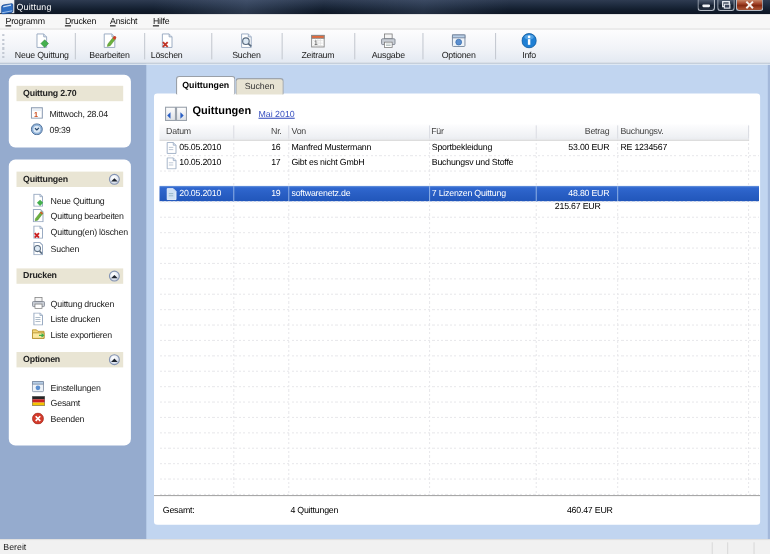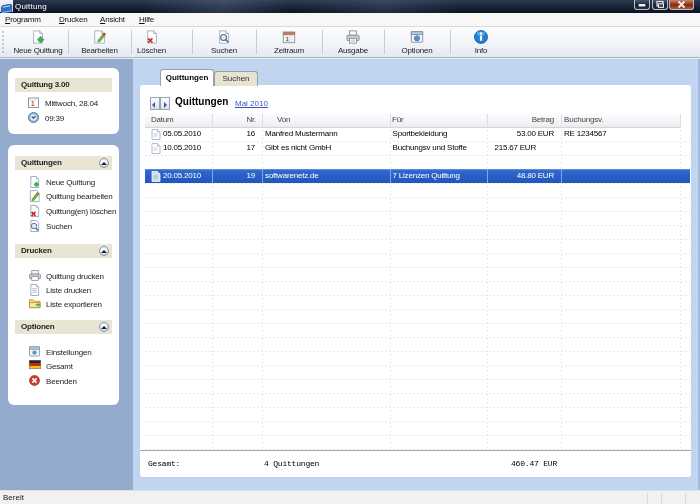--- a/index.html
+++ b/index.html
@@ -56,21 +56,21 @@
     background:linear-gradient(180deg,#fdfdfe,#eff1f4 80%,#e9ebef);
     border-bottom:1px solid #d5d5d5;font-size:8px;color:#444;}
   .th{position:absolute;top:0;line-height:13px;letter-spacing:-0.2px;}
   .row{position:absolute;left:145px;width:545px;height:14px;font-size:8px;color:#000;}
   .row .c{position:absolute;top:0;line-height:14px;white-space:nowrap;letter-spacing:-0.2px;}
   .row svg{position:absolute;left:6px;top:1.5px;}
   .gridh{position:absolute;left:145px;width:545px;height:1px;background:repeating-linear-gradient(90deg,#e9e9ec 0 2px,rgba(0,0,0,0) 2px 4px);}
   .gridv{position:absolute;top:56px;height:336px;width:1px;background:repeating-linear-gradient(180deg,#e9e9ec 0 2px,rgba(0,0,0,0) 2px 4px);}
   #selrow{background:linear-gradient(180deg,#6d98dd 0%,#3067cf 12%,#2a60c6 45%,#2156ba 100%);color:#fff;}
   #gesline{left:140px;top:392px;width:551px;height:1px;background:#a8a8a8;}
-  .ges{position:absolute;top:401px;font-size:8px;color:#000;letter-spacing:-0.2px;font-family:Liberation Mono, monospace;}
+  .ges{position:absolute;top:401px;font-size:8px;color:#000;letter-spacing:-0.2px;}
   #statusbar{left:0;top:490px;width:700px;height:14px;background:#f1f1f1;
     border-top:1px solid #e0e0e0;font-size:8px;color:#222;}
 </style></head>
 <body>
 <div class="abs" id="titlebar"></div>
 <div class="abs" style="left:0;top:0;width:13px;height:12px;background:linear-gradient(180deg,#f2f4f7,#d8dde5);"></div>
 <div class="abs" id="appicon" style="left:1px;top:0.5px;">
   <svg width="12" height="11" viewBox="0 0 12 11">
       <path d="M0.5 8.8 L0.5 3.2 Q0.5 2 2 1.6 L9 0.3 Q10.6 0 10.6 1.4 L10.6 7 Q10.6 8.2 9.2 8.5 L2.4 9.9 Q0.5 10.3 0.5 8.8z" fill="#2f6fc4" stroke="#16458c" stroke-width="0.7"></path>
       <path d="M1.6 3.4 Q1.6 2.6 2.5 2.4 L9 1.2 L9 2.2 L2.6 3.5 Q1.6 3.7 1.6 3.4z" fill="#cfe0f4"></path>
@@ -178,21 +178,21 @@
         <rect x="6.3" y="6" width="2.4" height="5.5" fill="#fff"></rect>
         <circle cx="7.5" cy="3.8" r="1.3" fill="#fff"></circle>
       </svg>
     <div class="lb">Info</div>
   </div>
 </div>
 <div class="abs" style="left:0;top:58px;width:700px;height:1px;background:#e2eaf4;z-index:5;"></div>
 <div class="abs" id="content">
   <div class="abs" id="sidebar"></div>
   <div class="panel" style="top:10px;height:66px;">
-    <div class="phead" style="top:10px;">Quittung 3.00</div>
+    <div class="phead" style="top:10px;">Quittung 2.70</div>
     <div class="item" style="left:20px;top:30px;">
       <svg width="11" height="11" viewBox="0 0 11 11">
           <rect x="0.5" y="1" width="10" height="9.5" fill="#fff" stroke="#8898b0" stroke-width="1"></rect>
           <rect x="1.5" y="2" width="8" height="2" fill="#e8eef6"></rect>
           <text x="3" y="9" font-size="6.5" fill="#cc4a1a" font-family="Liberation Sans" font-weight="bold">1</text>
         </svg>
       <div class="tx">Mittwoch, 28.04</div>
     </div>
     <div class="item" style="left:20px;top:44.8px;">
       <svg width="11" height="11" viewBox="0 0 11 11">
@@ -313,21 +313,21 @@
   <div class="gridv" style="left:680px;"></div>
   <div class="abs" id="thead">
     <span style="position:absolute;left:67px;top:1px;width:1px;height:12px;background:#dcdee4;"></span>
     <span style="position:absolute;left:117px;top:1px;width:1px;height:12px;background:#dcdee4;"></span>
     <span style="position:absolute;left:245px;top:1px;width:1px;height:12px;background:#dcdee4;"></span>
     <span style="position:absolute;left:342px;top:1px;width:1px;height:12px;background:#dcdee4;"></span>
     <span style="position:absolute;left:416px;top:1px;width:1px;height:12px;background:#dcdee4;"></span>
     <span style="position:absolute;left:535px;top:1px;width:1px;height:12px;background:#dcdee4;"></span>
     <div class="th" style="left:6px;">Datum</div>
     <div class="th" style="left:67px;width:44px;text-align:right;">Nr.</div>
-    <div class="th" style="left:132px;">Von</div>
+    <div class="th" style="left:120px;">Von</div>
     <div class="th" style="left:247px;">Für</div>
     <div class="th" style="left:342px;width:67px;text-align:right;">Betrag</div>
     <div class="th" style="left:419px;">Buchungsv.</div>
   </div>
   <div class="row" style="top:69px;">
     <svg width="10" height="11" viewBox="0 0 10 11">
         <path d="M1 0.5h5.5l2.5 2.5v7.5H1z" fill="#fff" stroke="#9aabc2" stroke-width="0.8"></path>
         <path d="M6.5 0.5v2.5H9" fill="#dce4ee" stroke="#9aabc2" stroke-width="0.7"></path>
         <path d="M2.5 5h4M2.5 7h4" stroke="#aab8c8" stroke-width="0.7"></path>
       </svg>
@@ -341,21 +341,21 @@
   <div class="row" style="top:83px;">
     <svg width="10" height="11" viewBox="0 0 10 11">
         <path d="M1 0.5h5.5l2.5 2.5v7.5H1z" fill="#fff" stroke="#9aabc2" stroke-width="0.8"></path>
         <path d="M6.5 0.5v2.5H9" fill="#dce4ee" stroke="#9aabc2" stroke-width="0.7"></path>
         <path d="M2.5 5h4M2.5 7h4" stroke="#aab8c8" stroke-width="0.7"></path>
       </svg>
     <div class="c" style="left:18px;text-align:center;">10.05.2010</div>
     <div class="c" style="left:66px;width:44px;text-align:right;">17</div>
     <div class="c" style="left:120px;">Gibt es nicht GmbH</div>
     <div class="c" style="left:247.5px;">Buchungsv und Stoffe</div>
-    <div class="c" style="left:324px;width:67px;text-align:right;">215.67 EUR</div>
+    <div class="c" style="left:334px;width:67px;text-align:right;margin-top:40px;">215.67 EUR</div>
   </div>
   <div class="row" id="selrow" style="top:111px;">
     <svg width="10" height="11" viewBox="0 0 10 11">
         <path d="M1 0.5h5.5l2.5 2.5v7.5H1z" fill="#cfe0f4" stroke="#eef4fa" stroke-width="0.8"></path>
         <path d="M2.5 5h4M2.5 7h4" stroke="#8ab" stroke-width="0.7"></path>
       </svg>
     <div class="c" style="left:18px;">20.05.2010</div>
     <div class="c" style="left:66px;width:44px;text-align:right;">19</div>
     <div class="c" style="left:120px;">softwarenetz.de</div>
     <div class="c" style="left:247.5px;">7 Lizenzen Quittung</div>

